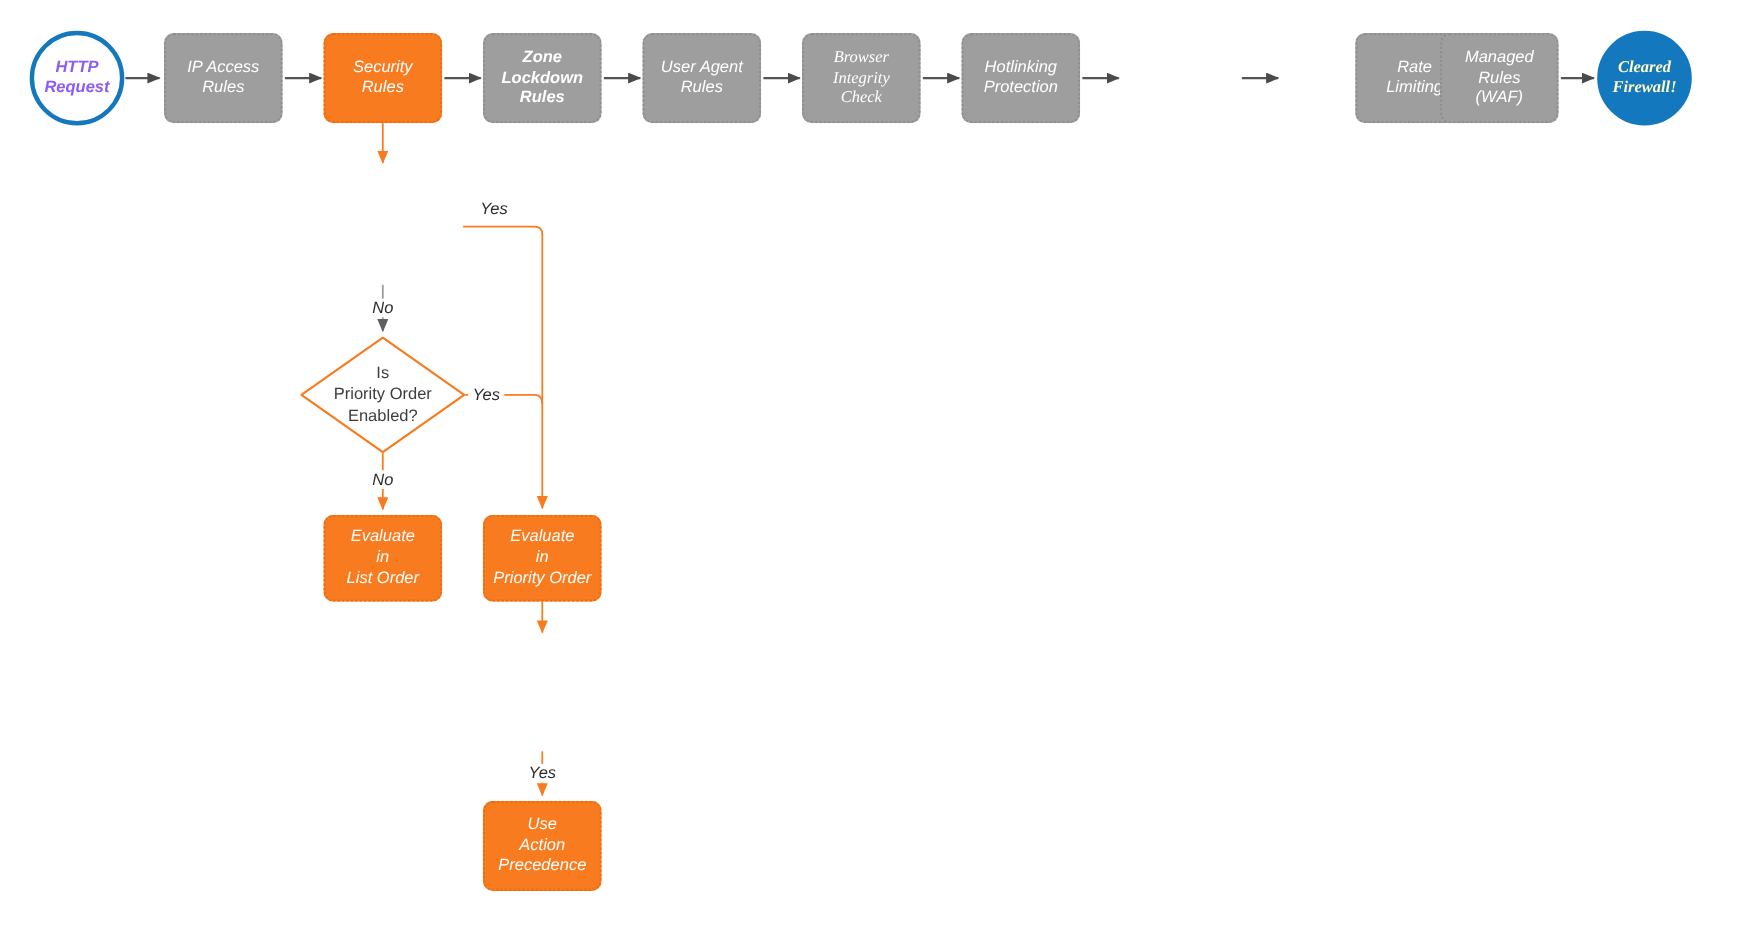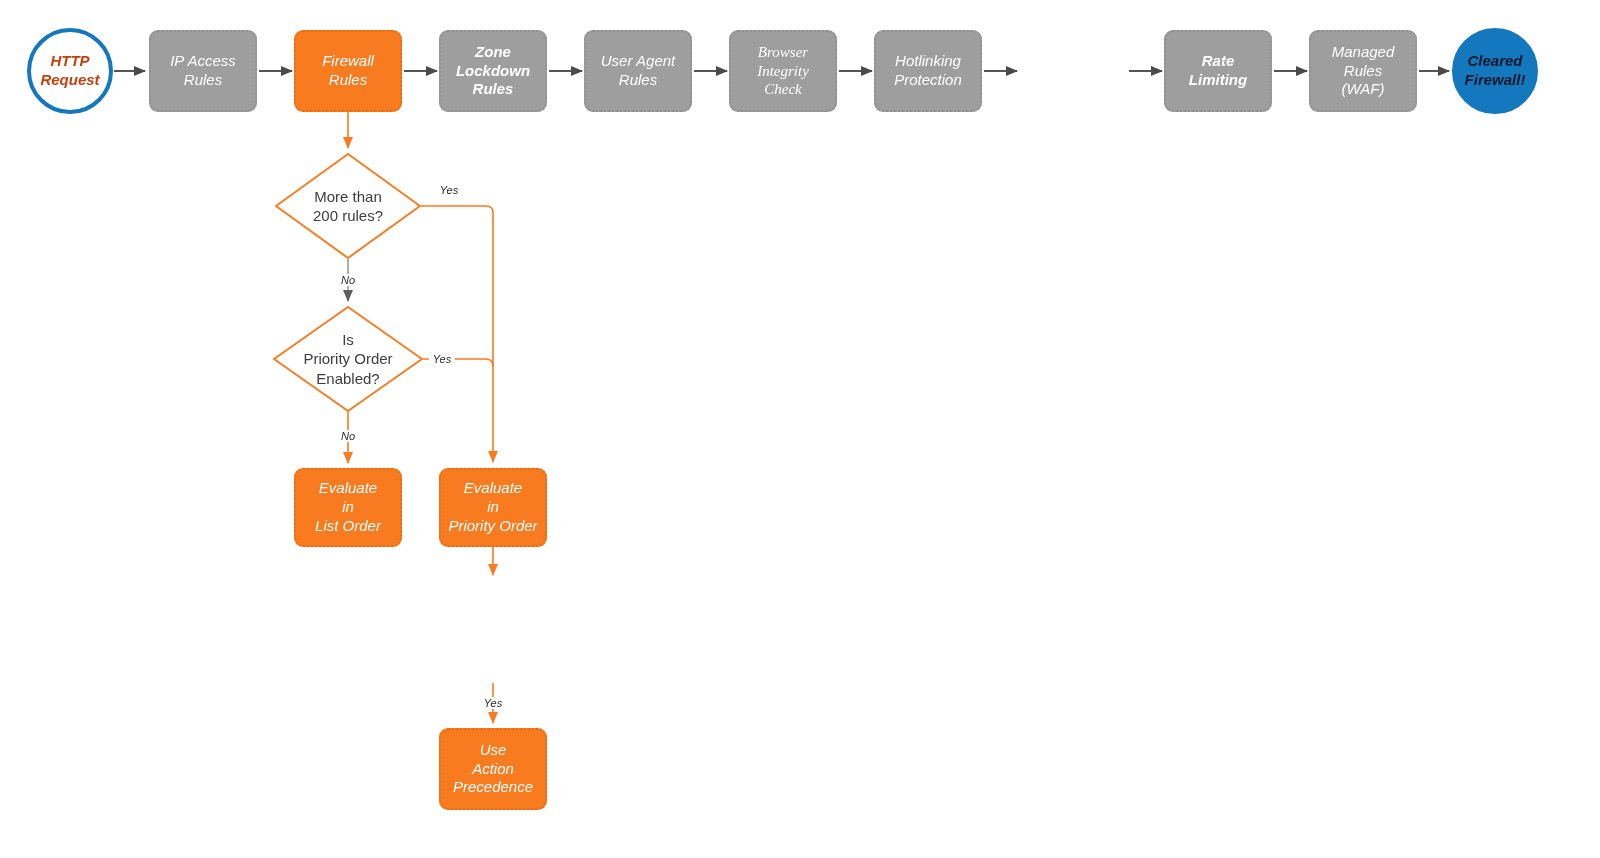--- a/index.html
+++ b/index.html
@@ -36,22 +36,22 @@
   }
   .circle.end { background: #1478BE; }
 
   .node-label {
     font-style: italic;
     font-size: 15px;
     line-height: 1.26;
     color: #ffffff;
     white-space: pre-line;
   }
-  .circle .node-label { color: #c2410c; font-weight: bold; }
-  .circle.end .node-label { color: #0f172a; }
+  .circle .node-label { color: #8b5cf6; font-weight: bold; }
+  .circle.end .node-label { color: #fef9c3; font-family: Liberation Serif, serif; }
 
   .diamond {
     position: absolute;
     display: flex;
     align-items: center;
     justify-content: center;
     text-align: center;
     z-index: 2;
   }
   .diamond > svg { position: absolute; left: 0; top: 0; }
@@ -61,21 +61,21 @@
     color: #3D3D3D;
     line-height: 1.3;
     white-space: pre-line;
   }
 
   .edge-label {
     position: absolute;
     z-index: 3;
     transform: translate(-50%, -50%);
     font-style: italic;
-    font-size: 11px;
+    font-size: 15px;
     color: #2E2E2E;
     background: #ffffff;
     padding: 0 4px;
     white-space: nowrap;
   }
 </style>
 </head>
 <body>
 
 <div class="canvas">
@@ -120,58 +120,51 @@
   <div class="node circle end" style="left:1452px; top:28px;">
     <span class="node-label">Cleared
 Firewall!</span>
   </div>
 
   <div class="node box gray" style="left:149px; top:30px;">
     <span class="node-label">IP Access
 Rules</span>
   </div>
   <div class="node box orange" style="left:294px; top:30px;">
-    <span class="node-label">Firewall
+    <span class="node-label">Security
 Rules</span>
   </div>
   <div class="node box gray" style="left:439px; top:30px;font-weight:bold;">
     <span class="node-label">Zone
 Lockdown
 Rules</span>
   </div>
   <div class="node box gray" style="left:584px; top:30px;">
     <span class="node-label">User Agent
 Rules</span>
   </div>
   <div class="node box gray" style="left:729px; top:30px;font-family:Liberation Serif, serif;">
     <span class="node-label">Browser
 Integrity
 Check</span>
   </div>
   <div class="node box gray" style="left:874px; top:30px;">
     <span class="node-label">Hotlinking
 Protection</span>
   </div>
-  <div class="node box gray" style="left:1164px; top:30px;font-weight:bold;">
+  <div class="node box gray" style="left:1232px; top:30px;">
     <span class="node-label">Rate
 Limiting</span>
   </div>
   <div class="node box gray" style="left:1309px; top:30px;">
     <span class="node-label">Managed
 Rules
 (WAF)</span>
   </div>
 
-  <div class="diamond" style="left:275px; top:153px; width:146px; height:106px;">
-    <svg width="146" height="106">
-      <polygon points="73,1 145,53 73,105 1,53" fill="#ffffff" stroke="#F97B20" stroke-width="2" stroke-linejoin="round"></polygon>
-    </svg>
-    <span class="diamond-label">More than
-200 rules?</span>
-  </div>
 
   <div class="diamond" style="left:273px; top:306px; width:150px; height:106px;">
     <svg width="150" height="106">
       <polygon points="75,1 149,53 75,105 1,53" fill="#ffffff" stroke="#F97B20" stroke-width="2" stroke-linejoin="round"></polygon>
     </svg>
     <span class="diamond-label">Is
 Priority Order
 Enabled?</span>
   </div>
 

